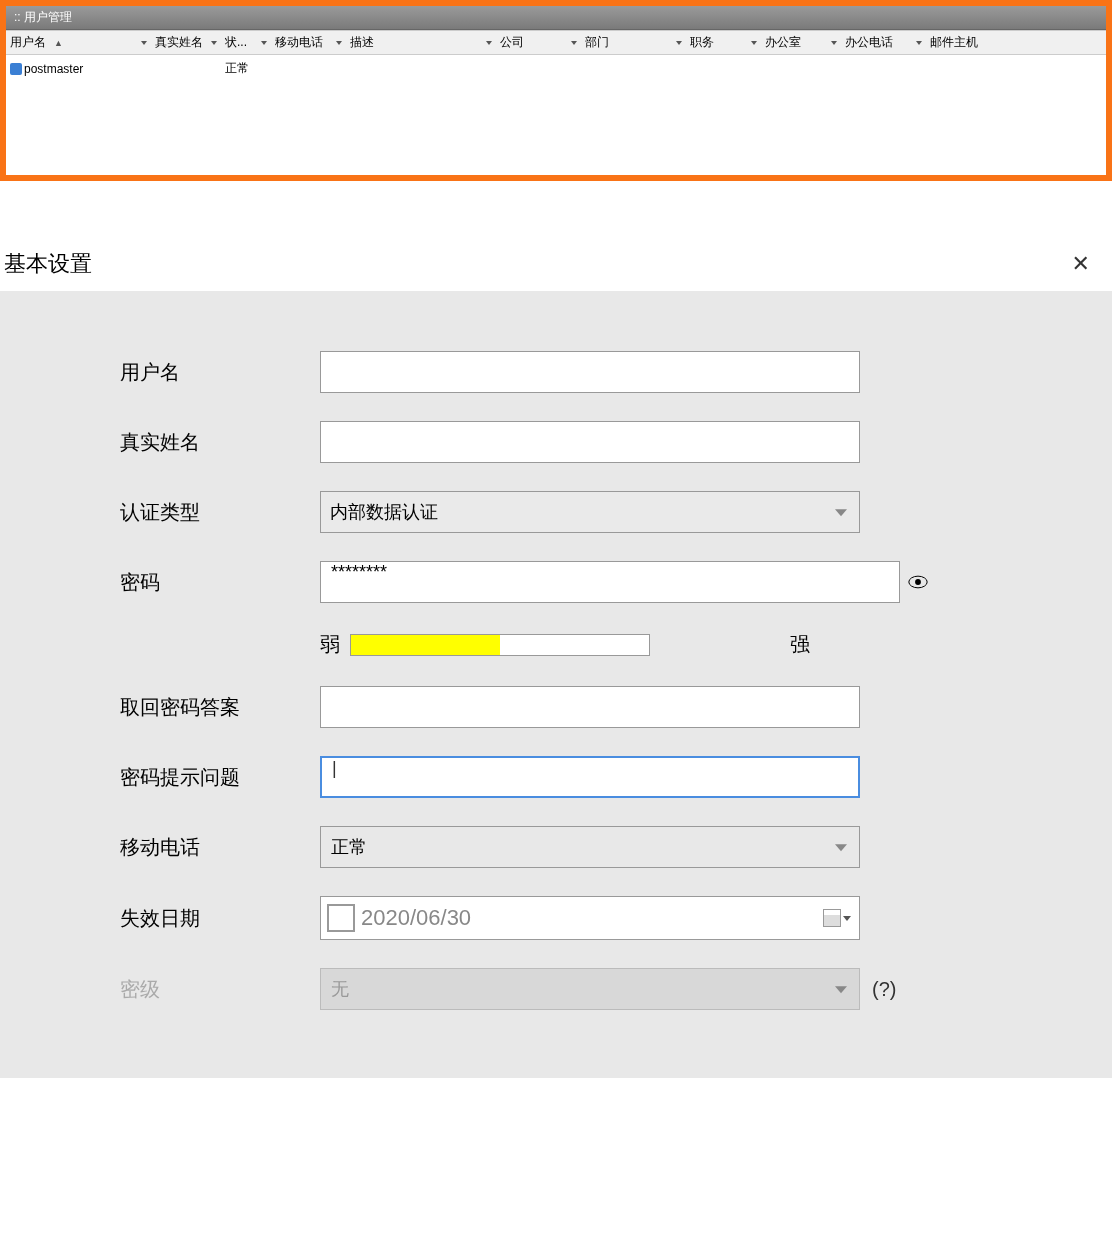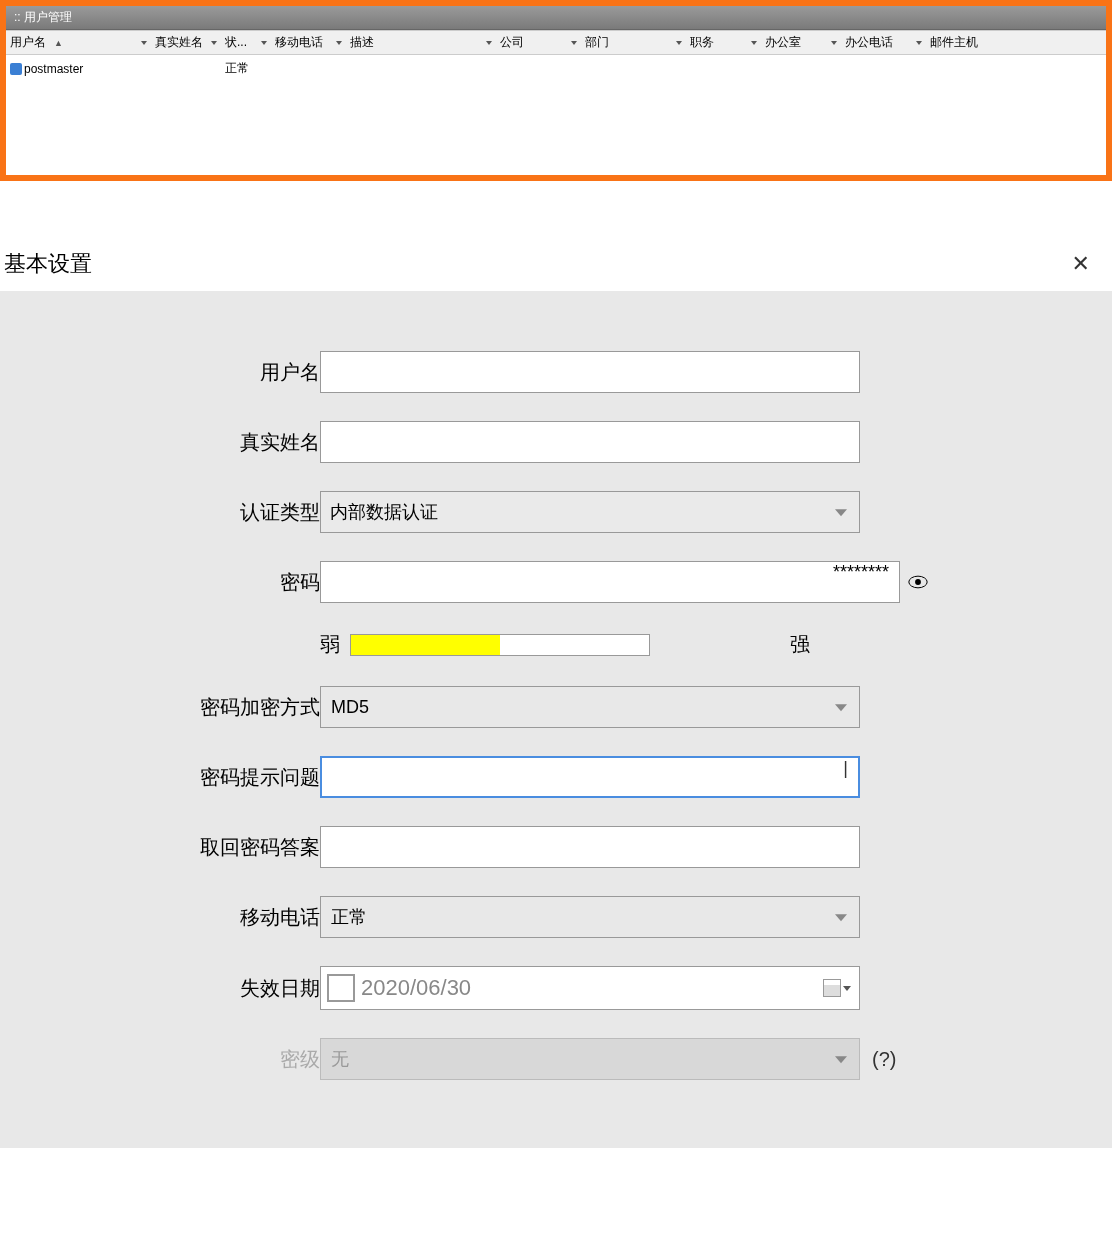--- a/index.html
+++ b/index.html
@@ -129,21 +129,20 @@
       width: 12px; height: 12px;
       background: #3a7fd4;
       border-radius: 2px;
     }
     
     
     .form-section {
       margin-top: 60px;
       background: #0369a1;
       position: relative;
-      text-align: right;
     }
     .form-header {
       display: flex;
       justify-content: space-between;
       align-items: center;
       padding: 8px 18px 12px 4px;
       background: #fff;
     }
     .form-title {
       font-size: 22px;
@@ -388,36 +387,29 @@
     </div>
 
     <div class="strength-row">
       <span class="strength-label">弱</span>
       <div class="strength-bar">
         <div class="strength-fill"></div>
       </div>
       <span class="strength-label-right">强</span>
     </div>
 
-    <div class="form-row">
-      <div class="form-label">密码加密方式</div>
-      <div class="form-select">
-        <span>MD5</span>
-        <span class="caret"></span>
-      </div>
+
+    <div class="form-row">
+      <div class="form-label">取回密码答案</div>
+      <div class="form-input"></div>
     </div>
 
     <div class="form-row">
       <div class="form-label">密码提示问题</div>
       <div class="form-input focused"><span style="color:#333">|</span></div>
-    </div>
-
-    <div class="form-row">
-      <div class="form-label">取回密码答案</div>
-      <div class="form-input"></div>
     </div>
 
     <div class="form-row">
       <div class="form-label">移动电话</div>
       <div class="form-select">
         <span>正常</span>
         <span class="caret"></span>
       </div>
     </div>
 

